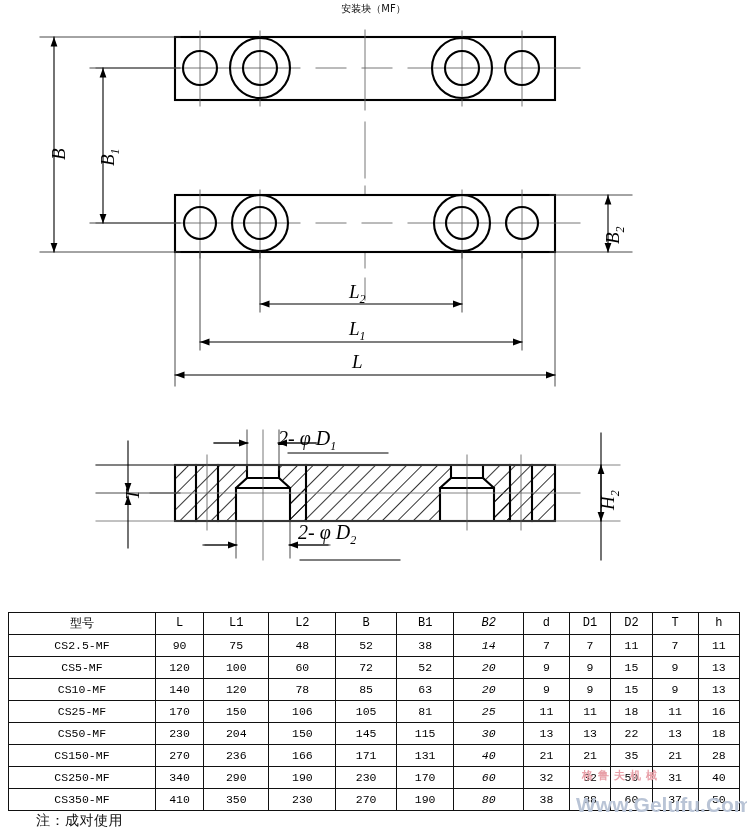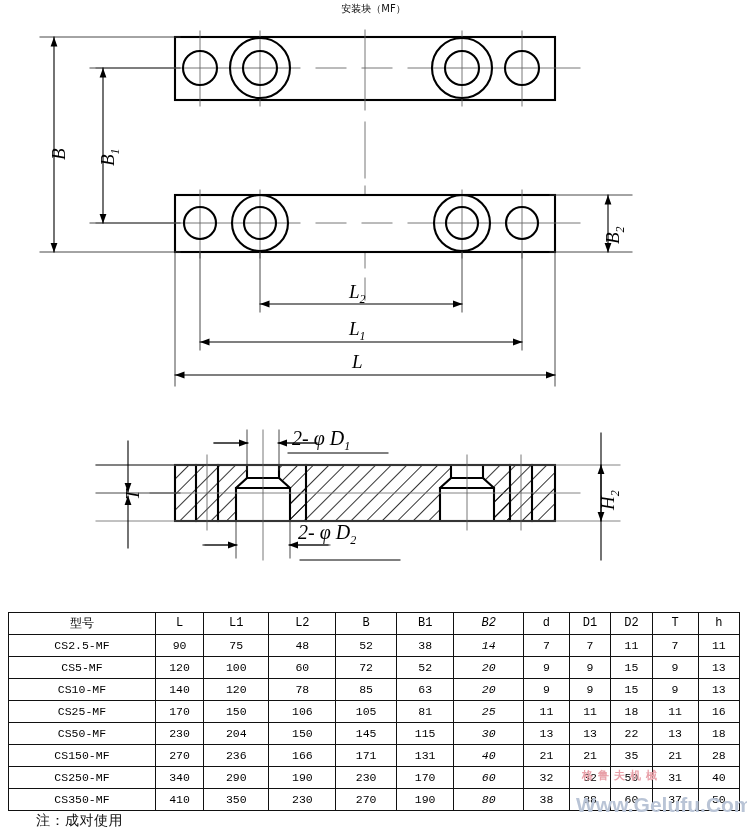--- a/index.html
+++ b/index.html
@@ -317,21 +317,21 @@
 </div>
 
 <div class="dimlabel rot90" style="left:122px;top:500px;">
   <span>T</span>
 </div>
 
 <div class="dimlabel rot90" style="left:597px;top:510px;">
   <span>H</span><sub>2</sub>
 </div>
 
-<div class="dimlabel" style="left:292px;top:427px;font-size:20px;font-family:Liberation Serif, serif;">
+<div class="dimlabel" style="left:278px;top:427px;font-size:20px;font-family:Liberation Serif, serif;">
   <span>2- φ D</span><sub>1</sub>
 </div>
 
 <div class="dimlabel" style="left:298px;top:521px;font-size:20px;">
   <span>2- φ D</span><sub>2</sub>
 </div>
 
 <div id="spec-table-wrap">
   <table class="spec">
     <thead>

